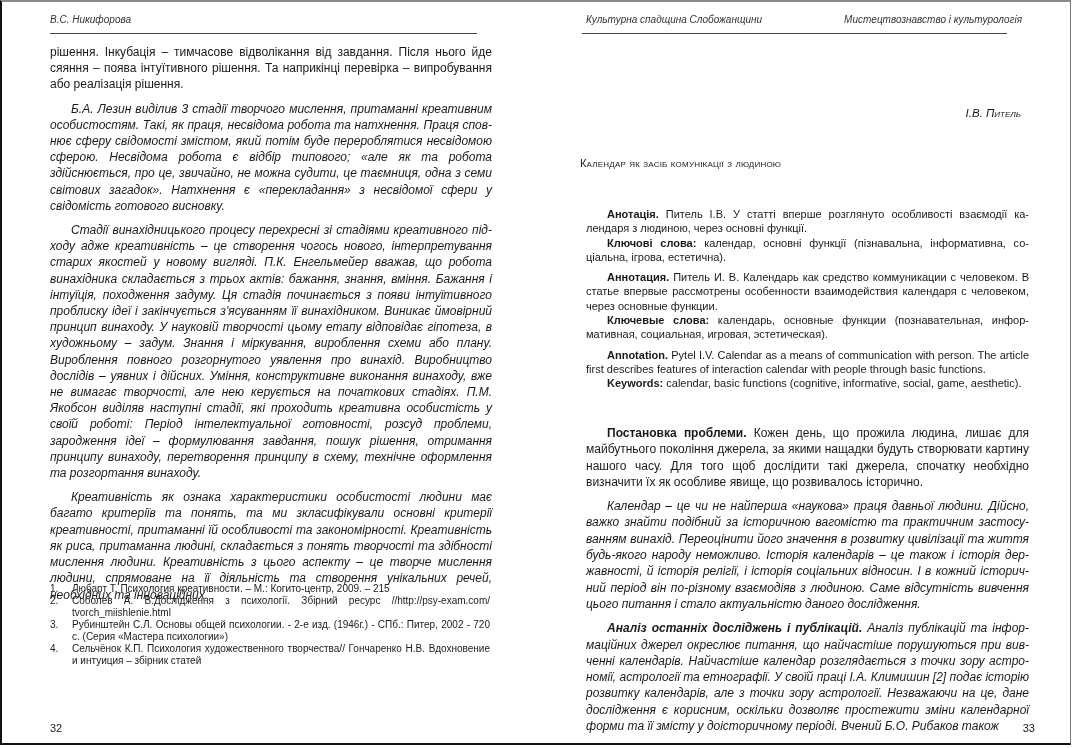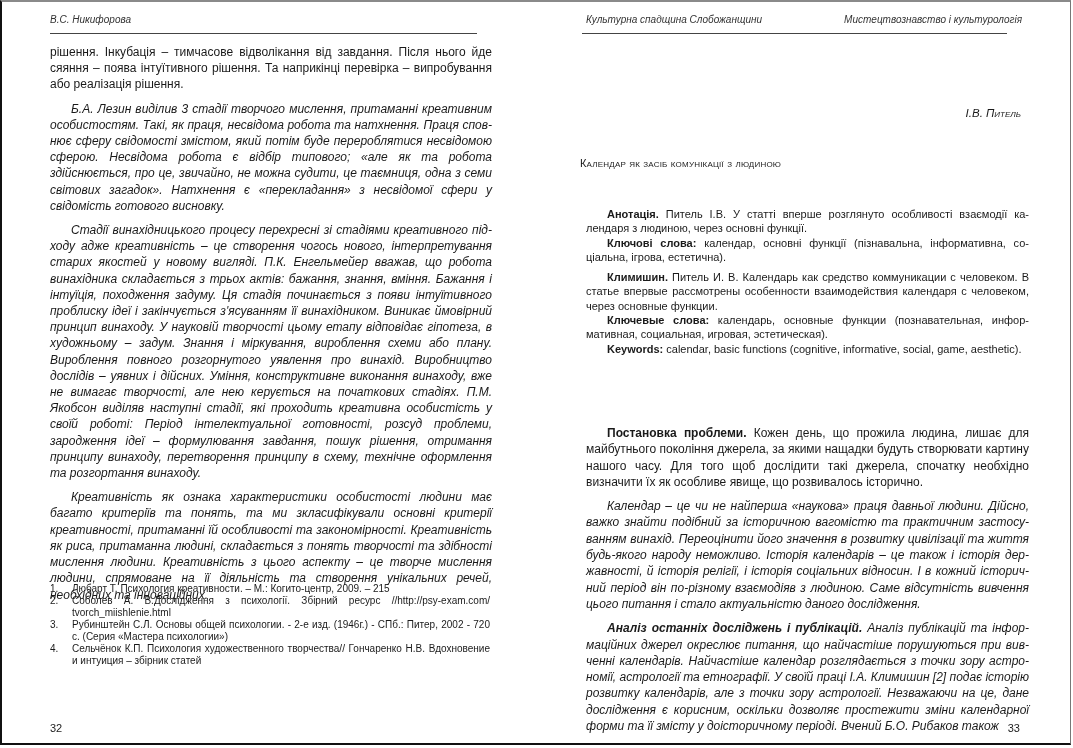--- a/index.html
+++ b/index.html
@@ -82,25 +82,26 @@
   <div class="running-head" style="left:50px;">Культурна спадщина Слобожанщини</div>
   <div class="running-head" style="right:51px;text-align:center;">Мистецтвознавство і культурологія</div>
   <div class="head-rule" style="left:46px; width:425px;"></div>
 
   <div class="author">І.В. Питель</div>
   <div class="article-title">Календар як засіб комунікації з людиною</div>
 
   <div class="abstracts">
     <p><b>Анотація.</b><span> Питель І.В. У статті вперше розглянуто особливості взаємодії ка­лендаря з людиною, через основні функції.</span></p>
     <p><b>Ключові слова:</b><span> календар, основні функції (пізнавальна, інформативна, со­ціальна, ігрова, естетична).</span></p>
-    <p class="sep"><b>Климишин.</b><span> Питель И. В. Календарь как средство коммуникации с челове­ком. В статье впервые рассмотрены особенности взаимодействия календаря с человеком, через основные функции.</span></p>
+    <p class="sep"><b>Аннотация.</b><span> Питель И. В. Календарь как средство коммуникации с челове­ком. В статье впервые рассмотрены особенности взаимодействия календаря с человеком, через основные функции.</span></p>
     <p><b>Ключевые слова:</b><span> календарь, основные  функции (познавательная, инфор­мативная, социальная, игровая, эстетическая).</span></p>
+    <p class="sep"><b>Annotation.</b><span> Pytel I.V. Calendar as a means of communication with person. The article first describes features of interaction calendar with people through basic functions.</span></p>
     <p><b>Keywords:</b><span> calendar, basic functions (cognitive, informative, social, game, aesthetic).</span></p>
   </div>
 
   <div class="body-text" style="left:50px; width:443px; top:425px; line-height:16.3px;">
     <p><b>Постановка проблеми.</b><span> Кожен день, що прожила людина, лишає для майбутнього покоління джерела, за якими нащадки будуть створювати кар­тину нашого часу. Для того щоб дослідити такі джерела, спочатку необхідно визначити їх як особливе явище, що розвивалось історично.</span></p>
     <p class="gap"><span>Календар – це чи не найперша «наукова» праця давньої людини. Дійс­но, важко знайти подібний за історичною вагомістю та практичним застосу­ванням винахід. Переоцінити його значення в розвитку цивілізації та життя будь-якого народу неможливо. Історія календарів – це також і історія дер­жавності, й історія релігії, і історія соціальних відносин.  І в кожний історич­ний період він по-різному взаємодіяв з людиною. Саме відсутність  вивчен­ня цього питання і стало актуальністю даного дослідження.</span></p>
     <p class="gap"><b>Аналіз останніх досліджень і публікацій.</b><span> Аналіз публікацій та інфор­маційних джерел окреслює питання, що найчастіше порушуються при вив­ченні календарів. Найчастіше календар розглядається з точки зору астро­номії, астрології та етнографії. У своїй праці І.А. Климишин [2] подає історію розвитку календарів, але з точки зору астрології. Незважаючи на це, дане дослідження є корисним, оскільки дозволяє простежити зміни календарної форми та її змісту у доісторичному періоді. Вчений Б.О. Рибаков також</span></p>
   </div>
 
-  <div class="page-num" style="right:53px;">33</div>
+  <div class="page-num" style="right:38px;">33</div>
 </div>
 
 </body></html>

